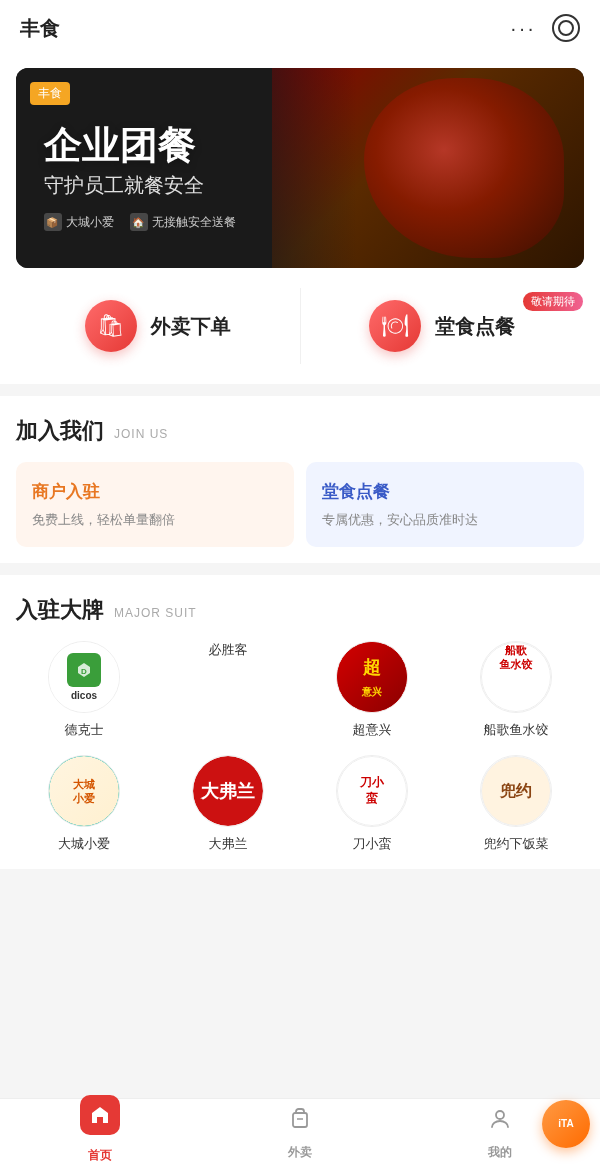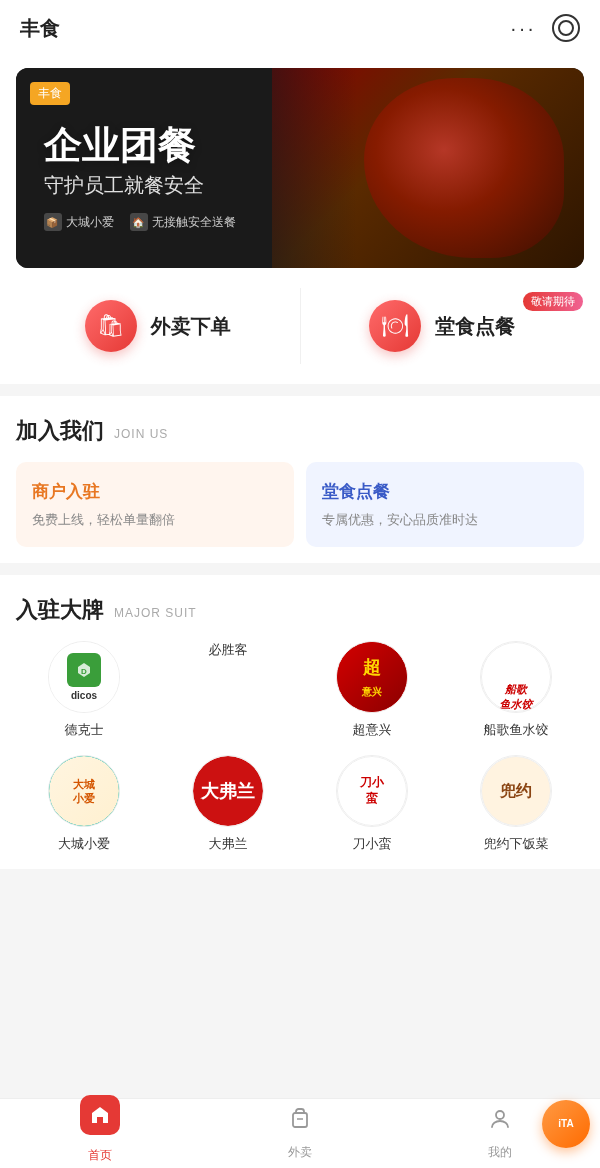--- a/index.html
+++ b/index.html
@@ -301,20 +301,21 @@
       z-index: 100;
     }
     .nav-item {
       flex: 1;
       display: flex;
       flex-direction: column;
       align-items: center;
       justify-content: center;
       gap: 12px;
       cursor: pointer;
+      font-weight: bold;
     }
     .nav-icon {
       width: 26px;
       height: 26px;
       display: flex;
       align-items: center;
       justify-content: center;
     }
     .nav-label {
       font-size: 12px;
@@ -457,21 +458,21 @@
       <div class="brand-logo" style="background:#c80000;">
         <div style="display:flex;align-items:center;justify-content:center;width:100%;height:100%;background:linear-gradient(135deg,#d40000,#8b0000);border-radius:50%;">
           <span style="color:#ffd700;font-size:18px;font-weight:900;text-align:center;">超<br><span style="font-size:10px;">意兴</span></span>
         </div>
       </div>
       <span class="brand-name">超意兴</span>
     </div>
 
     <div class="brand-item">
       <div class="brand-logo" style="background:#fff;">
-        <div style="display:flex;align-items:flex-end;justify-content:center;width:100%;height:100%;border-radius:50%;border:1px solid #eee;font-style:italic;">
+        <div style="display:flex;align-items:flex-start;justify-content:center;width:100%;height:100%;border-radius:50%;border:1px solid #eee;">
           <span style="color:#c00;font-size:11px;font-weight:bold;text-align:center;line-height:1.3;">船歌<br>鱼水饺</span>
         </div>
       </div>
       <span class="brand-name">船歌鱼水饺</span>
     </div>
 
     <div class="brand-item">
       <div class="brand-logo" style="background:#14b8a6;">
         <div style="display:flex;align-items:center;justify-content:center;width:100%;height:100%;border-radius:50%;background:linear-gradient(135deg,#fff5e0,#fff0d0);">
           <span style="color:#d45500;font-size:11px;font-weight:bold;text-align:center;line-height:1.3;">大城<br>小爱</span>

